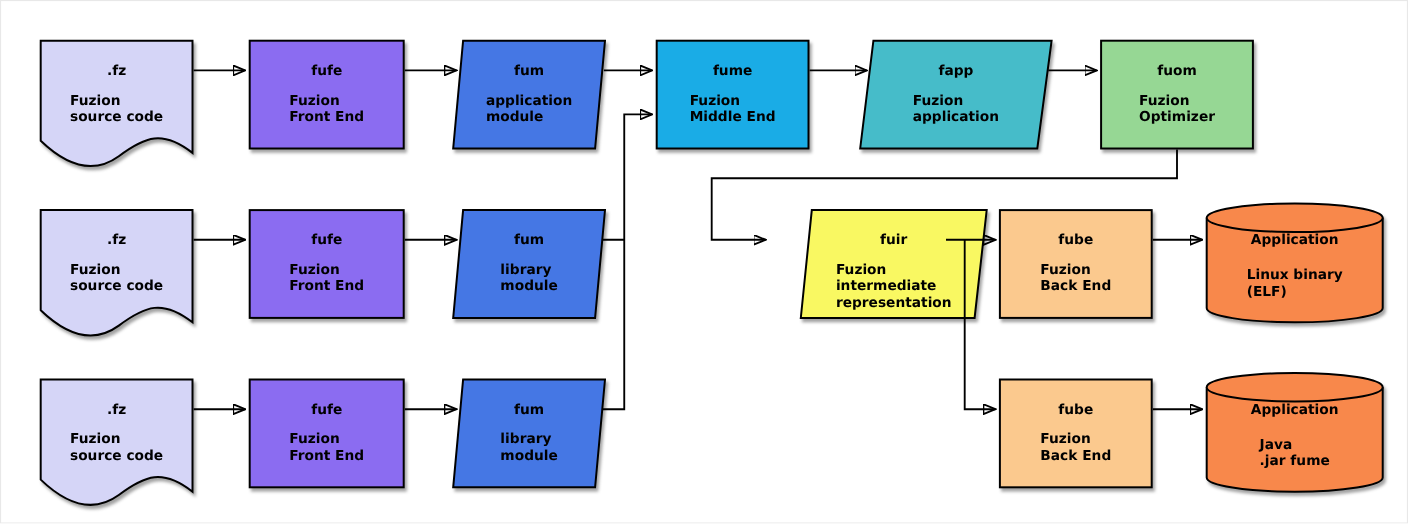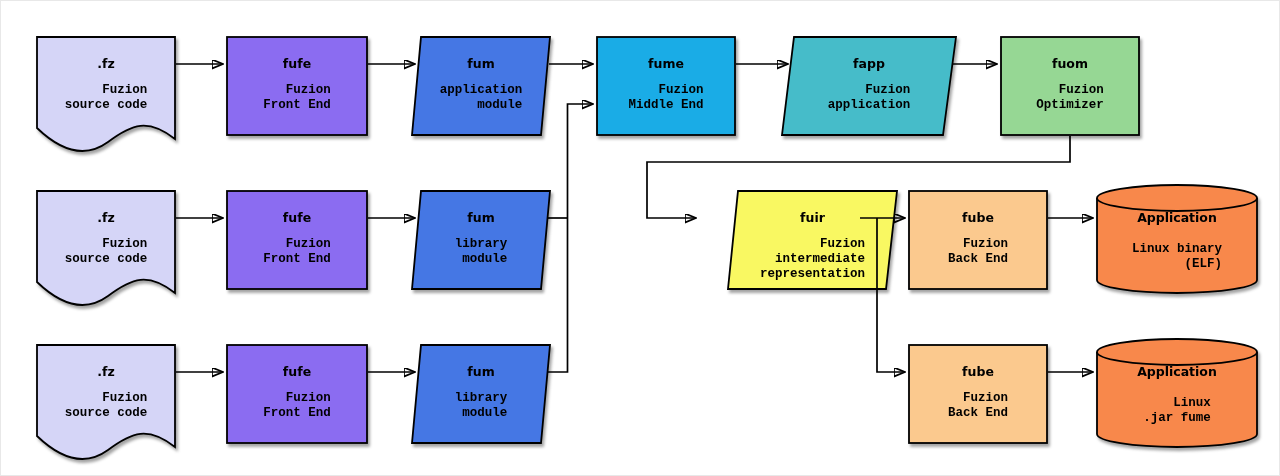--- a/index.html
+++ b/index.html
@@ -7,24 +7,24 @@
   #canvas{
     position:relative;width:1280px;height:476px;background:#ffffff;
     border:1px solid #e8e8e8;box-sizing:border-box;overflow:hidden;
     font-family:"DejaVu Sans","Liberation Sans",sans-serif;
   }
   .node{position:absolute;}
   .shape{position:absolute;left:0;top:0;overflow:visible;
          filter:drop-shadow(2.5px 3px 1.5px rgba(50,50,50,0.45));}
   .shape *{stroke:#000;stroke-width:1.8px;}
   .label{position:absolute;left:0;right:0;top:0;display:flex;flex-direction:column;
-         align-items:center;text-align:right;color:#000;font-weight:bold;
+         align-items:center;text-align:left;color:#000;font-weight:bold;
          font-size:12.5px;line-height:15px;pointer-events:none;}
   .label .t{margin-top:20px;}
-  .label .body{margin-top:12px;font-family:Liberation Mono, monospace;}
+  .label .body{margin-top:12px;}
   .cyl-label .t{margin-top:26px;}
   .cyl-label .body{margin-top:17px;}
   #edges{position:absolute;left:0;top:0;pointer-events:none;}
   #edges path{stroke:#000;stroke-width:1.7px;fill:none;}
 </style>
 </head>
 <body>
 
 <div id="canvas">
 
@@ -243,21 +243,21 @@
   <div class="node" style="left:1095px;top:337px;width:162px;height:110px">
     <svg class="shape" width="162" height="110" viewBox="0 0 162 110">
       <g fill="#f8884b">
         <path d="M1,14 L1,96 A80,13 0 0 0 161,96 L161,14"></path>
         <ellipse cx="81" cy="14" rx="80" ry="13"></ellipse>
       </g>
     </svg>
     <div class="label cyl-label">
       <div class="t">Application</div>
       <div class="body">
-        <div>Linux</div>
+        <div>Java</div>
         <div>.jar fume</div>
       </div>
     </div>
   </div>
 
   <svg id="edges" width="1280" height="476" viewBox="0 0 1280 476">
     <defs>
       <marker id="arr" markerUnits="userSpaceOnUse" markerWidth="12" markerHeight="10" refX="11" refY="4.5" orient="auto">
         <path d="M0,0 L11,4.5 L0,9 Z" fill="#000" stroke="none"></path>
       </marker>

